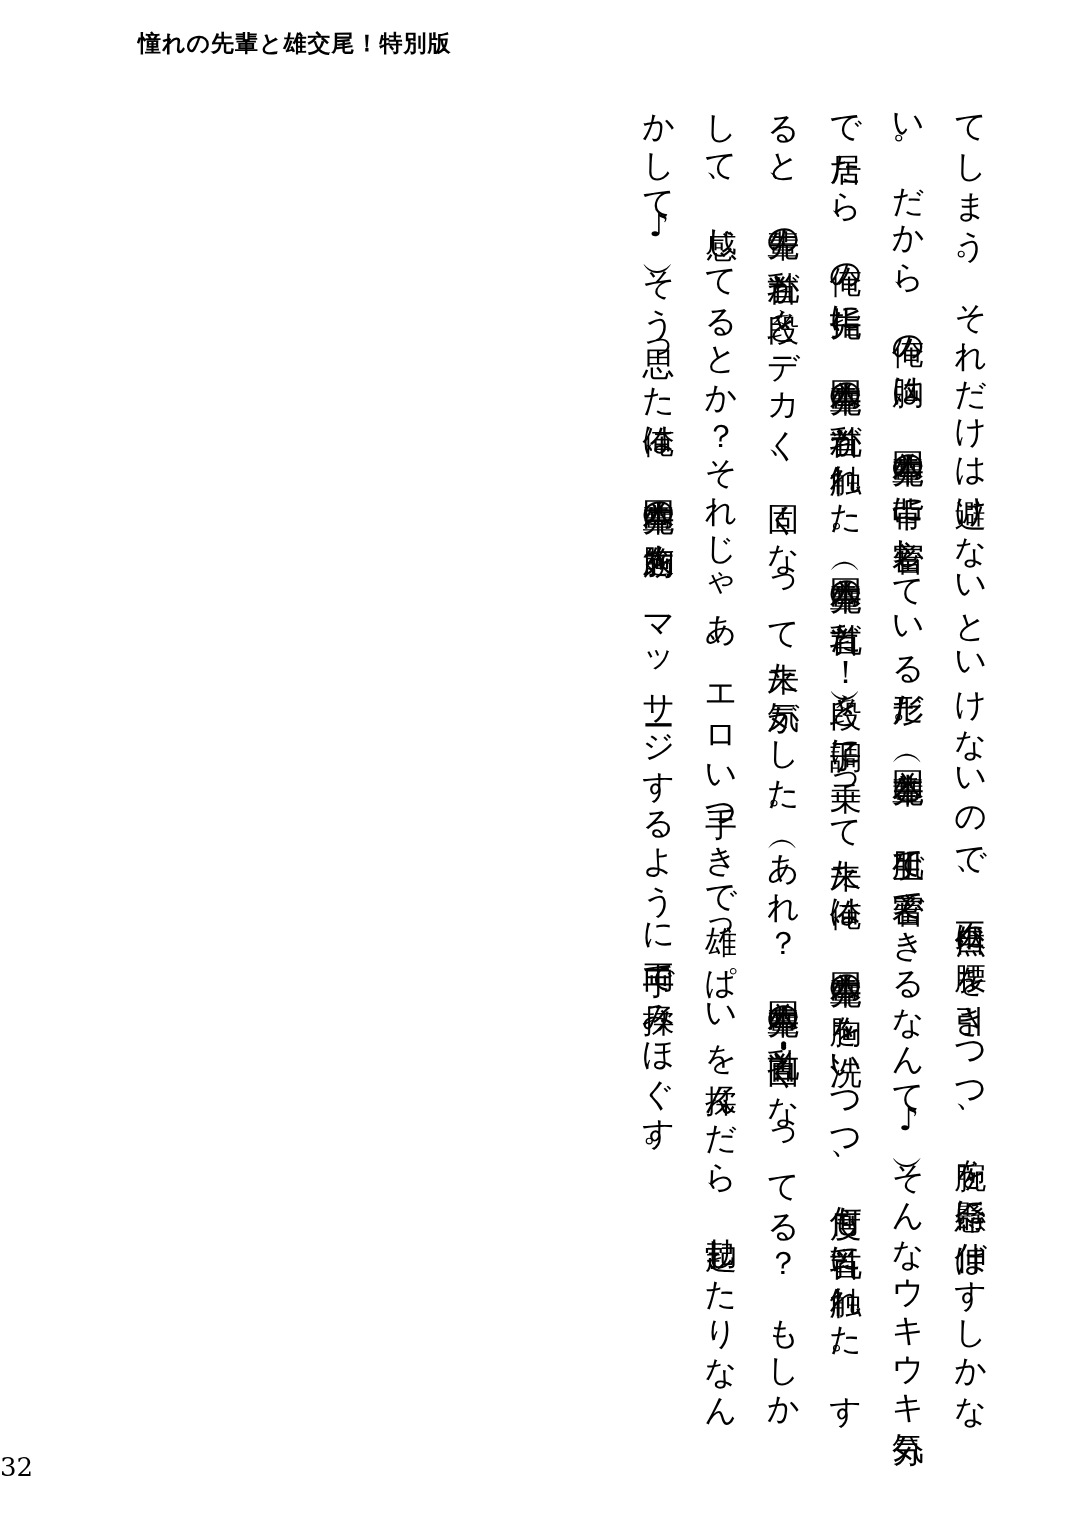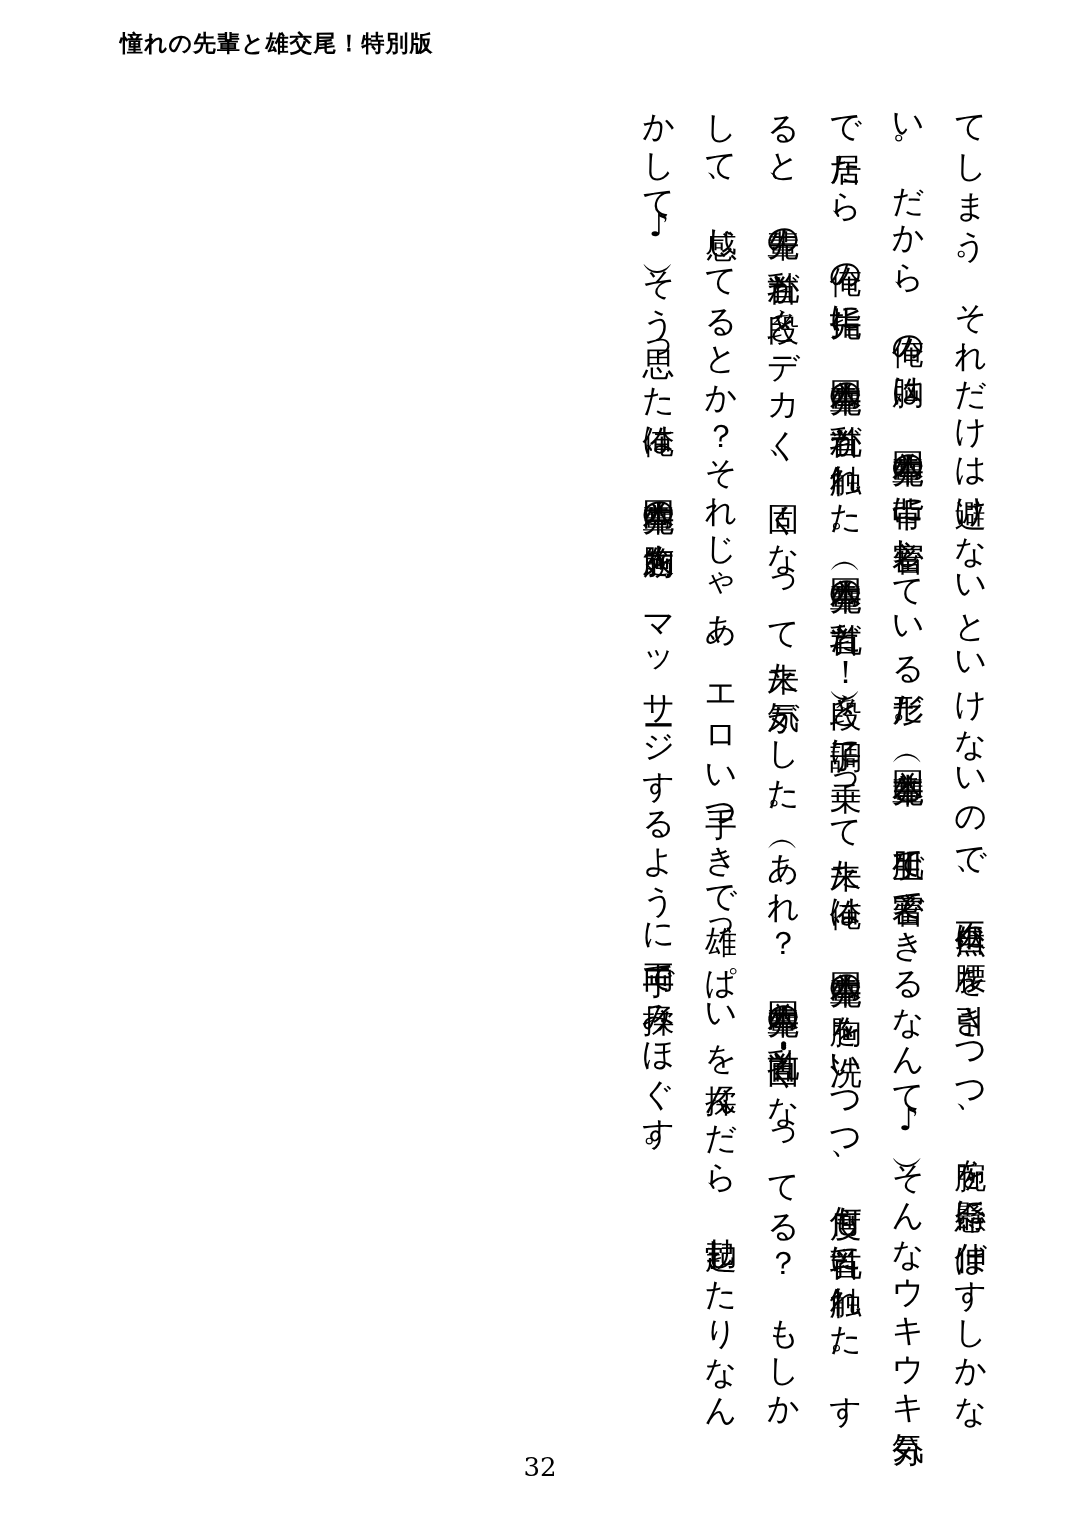--- a/index.html
+++ b/index.html
@@ -21,21 +21,21 @@
     left: 0;
     top: 0;
     width: 1080px;
     height: 1532px;
     background: #ffffff;
   }
 
   
   .header-title {
     position: absolute;
-    left: 120px;
+    left: 138px;
     top: 30px;
     font-size: 23px;
     font-weight: 700;
     letter-spacing: 1px;
     line-height: 1.2;
     white-space: nowrap;
     font-family: "DejaVu Sans", "Liberation Sans", sans-serif;
   }
 
   
@@ -60,21 +60,21 @@
     margin: 0;
     padding: 0;
     text-indent: 0;
   }
 
   .page-number {
     position: absolute;
     left: 0;
     right: 0;
     top: 1452px;
-    text-align: center;
+    text-align: left;
     font-size: 26px;
     font-family: "DejaVu Serif", "Liberation Serif", serif;
   }
 </style>
 </head>
 <body>
 
 <div class="page">
 
   <div class="header-title">憧れの先輩と雄交尾！特別版</div>

